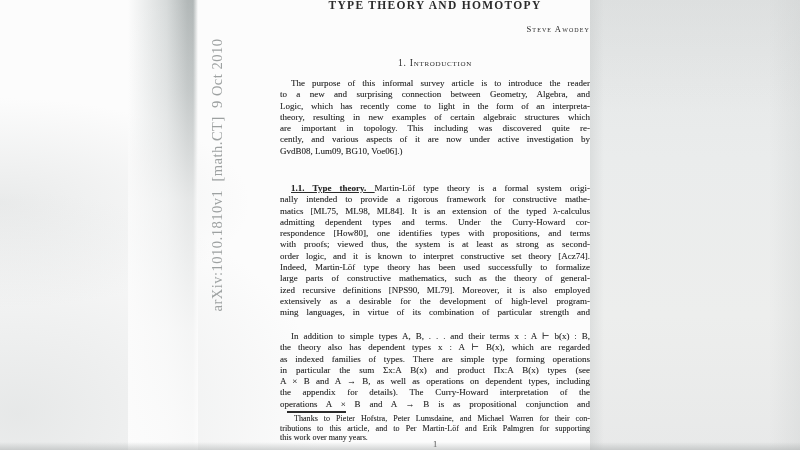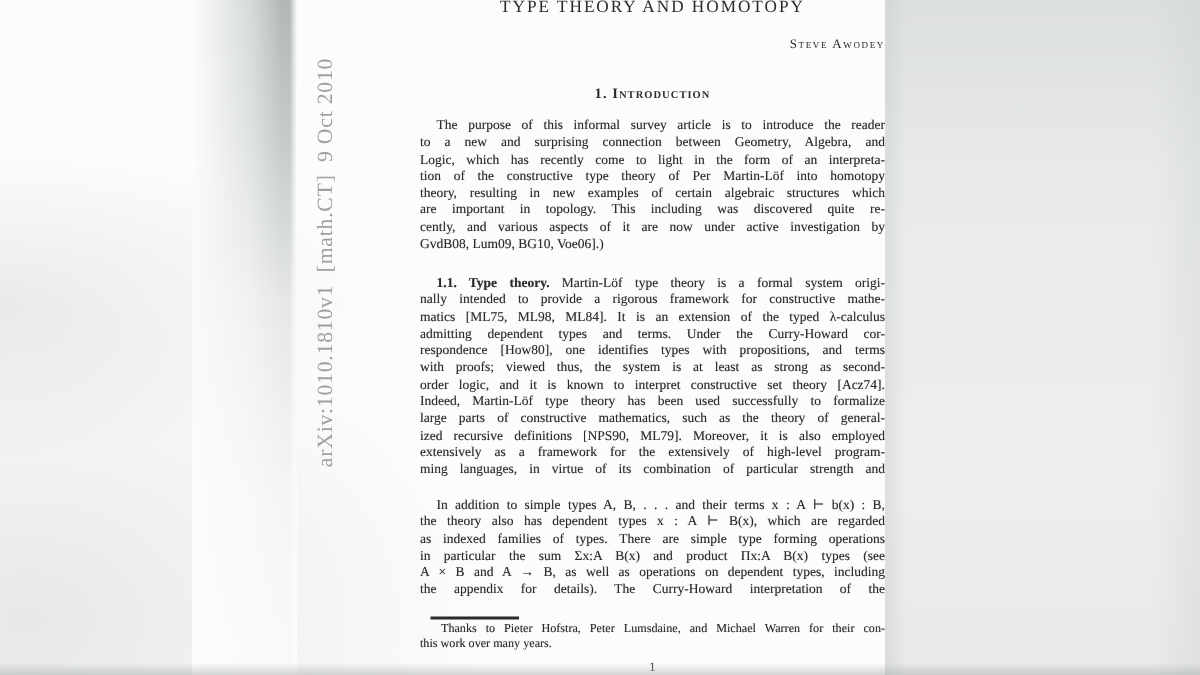--- a/index.html
+++ b/index.html
@@ -41,37 +41,37 @@
   }
   
   .stamp{
     position:absolute;left:67px;top:165px;width:300px;height:20px;
     transform:rotate(-90deg);
     font-size:14.5px;letter-spacing:0.5px;color:#9da1a1;
     white-space:pre;text-align:center;line-height:20px;
   }
   
   .col{position:absolute;left:280px;width:310px;}
-  .title{top:-1px;text-align:center;font-weight:normal;font-size:11.5px;letter-spacing:1.3px;color:#2b2b2b;}
+  .title{top:-1px;text-align:center;font-weight:bold;font-size:11.5px;letter-spacing:1.3px;color:#2b2b2b;}
   .author{top:24px;text-align:right;font-size:8.6px;letter-spacing:1.1px;color:#2b2b2b;font-variant:small-caps;}
-  .heading{top:57px;text-align:center;font-size:9.7px;letter-spacing:0.7px;color:#2b2b2b;font-variant:small-caps;font-weight:bold;}
+  .heading{top:57px;text-align:center;font-size:9.7px;letter-spacing:0.7px;color:#2b2b2b;font-variant:small-caps;}
   
   .article{position:absolute;left:280px;top:0;width:310px;height:450px;color:#2b2b2b;}
   .para{position:absolute;left:0;right:0;}
   .p1{top:78px;}
   .p2{top:183px;}
   .p3{top:331px;}
   .line{
     font-size:9px;line-height:11.3px;height:11.3px;overflow:hidden;
     text-align:justify;text-align-last:justify;
     text-shadow:0 0 0.5px rgba(60,60,60,0.45);
   }
   .line.first{text-indent:11px;}
   .line.final{text-align-last:left;}
-  .line b{font-weight:bold;}
+  .line b{font-weight:bold;text-decoration:underline;}
   
   .footnote-rule{position:absolute;left:287px;top:411px;width:59px;height:1.5px;background:#2b2b2b;}
   .footnote{position:absolute;left:280px;top:414px;width:310px;color:#2b2b2b;}
   .footnote .line{font-size:8.1px;line-height:9.6px;height:9.6px;}
   .footnote .line.first{text-indent:14px;}
   .page-number{top:440px;text-align:center;font-size:8.4px;color:#3a3a3a;}
 </style>
 </head>
 <body>
 
@@ -81,52 +81,53 @@
 
   <div class="col title">TYPE THEORY AND HOMOTOPY</div>
   <div class="col author">Steve Awodey</div>
   <div class="col heading">1. Introduction</div>
 
   <div class="article">
     <div class="para p1">
         <div class="line first">The purpose of this informal survey article is to introduce the reader</div>
         <div class="line">to a new and surprising connection between Geometry, Algebra, and</div>
         <div class="line">Logic, which has recently come to light in the form of an interpreta-</div>
-        <div class="line">tion of the constructive type theory of Per Martin-Löf into homotopy</div>
         <div class="line">theory, resulting in new examples of certain algebraic structures which</div>
         <div class="line">are important in topology. This including was discovered quite re-</div>
         <div class="line">cently, and various aspects of it are now under active investigation by</div>
         <div class="line final">GvdB08, Lum09, BG10, Voe06].)</div>
       </div>
     <div class="para p2">
         <div class="line first"><b>1.1. Type theory. </b>Martin-Löf type theory is a formal system origi-</div>
         <div class="line">nally intended to provide a rigorous framework for constructive mathe-</div>
         <div class="line">matics [ML75, ML98, ML84]. It is an extension of the typed λ-calculus</div>
         <div class="line">admitting dependent types and terms. Under the Curry-Howard cor-</div>
         <div class="line">respondence [How80], one identifies types with propositions, and terms</div>
         <div class="line">with proofs; viewed thus, the system is at least as strong as second-</div>
         <div class="line">order logic, and it is known to interpret constructive set theory [Acz74].</div>
         <div class="line">Indeed, Martin-Löf type theory has been used successfully to formalize</div>
         <div class="line">large parts of constructive mathematics, such as the theory of general-</div>
         <div class="line">ized recursive definitions [NPS90, ML79]. Moreover, it is also employed</div>
-        <div class="line">extensively as a framework for the extensively of high-level program-</div>
+        <div class="line">extensively as a desirable for the development of high-level program-</div>
         <div class="line">ming languages, in virtue of its combination of particular strength and</div>
       </div>
     <div class="para p3">
         <div class="line first">In addition to simple types A, B, . . . and their terms x : A ⊢ b(x) : B,</div>
         <div class="line">the theory also has dependent types x : A ⊢ B(x), which are regarded</div>
         <div class="line">as indexed families of types. There are simple type forming operations</div>
         <div class="line">in particular the sum Σx:A B(x) and product Πx:A B(x) types (see</div>
         <div class="line">A × B and A → B, as well as operations on dependent types, including</div>
         <div class="line">the appendix for details). The Curry-Howard interpretation of the</div>
+        <div class="line">operations A × B and A → B is as propositional conjunction and</div>
       </div>
   </div>
 
   <div class="footnote-rule"></div>
   <div class="footnote">
       <div class="line first">Thanks to Pieter Hofstra, Peter Lumsdaine, and Michael Warren for their con-</div>
+      <div class="line">tributions to this article, and to Per Martin-Löf and Erik Palmgren for supporting</div>
       <div class="line final">this work over many years.</div>
     </div>
   <div class="col page-number">1</div>
 </div>
 
 <div class="right-bg"></div>
 <div class="bottom-edge"></div>
 
 </body></html>

